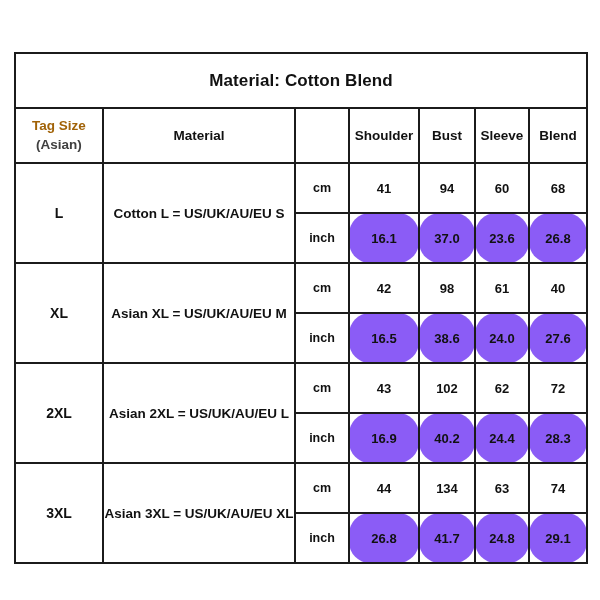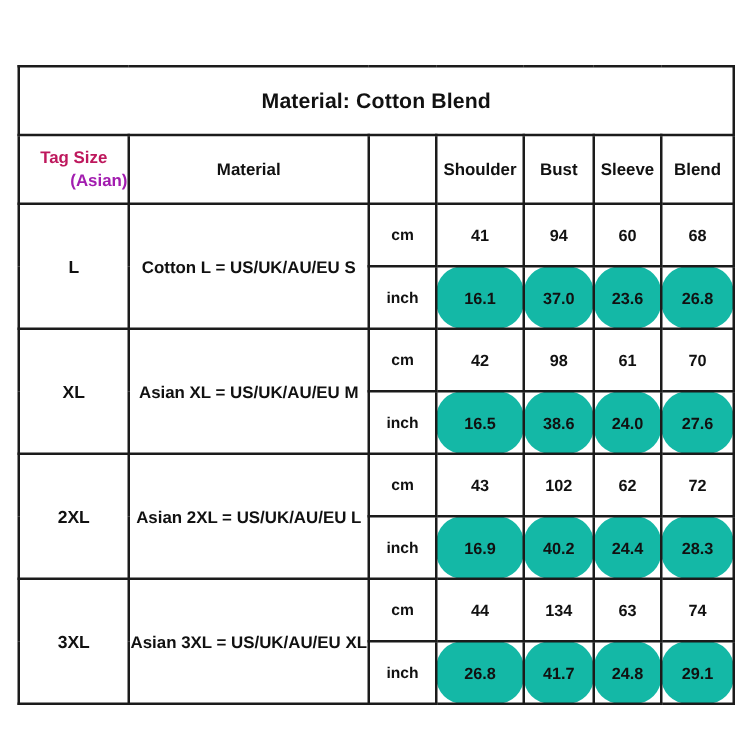--- a/index.html
+++ b/index.html
@@ -51,26 +51,25 @@
   
   td.head-cell {
     height: 53px;
     font-size: 13.5px;
   }
   td.head-tag {
     line-height: 1.35;
   }
   td.head-tag .tag-main {
     display: block;
-    color: #be185d;
+    color: #a16207;
   }
   td.head-tag .tag-sub {
     display: block;
-    color: #a21caf;
-    text-align: right;
+    color: #404040;
   }
   td.head-blank {
     font-size: 13.5px;
   }
 
   
   td.size-cell {
     font-size: 14px;
   }
   td.recommend-cell {
@@ -79,21 +78,21 @@
   }
   td.unit-cell {
     font-size: 12.5px;
     height: 48px;
   }
   td.value-cell {
     font-size: 13px;
     border-radius: 21px;
   }
   td.value-cell.shaded {
-    background: #14b8a6;
+    background: #8b5cf6;
   }
 
   
   col.c-tag      { width: 88px; }
   col.c-rec      { width: 192px; }
   col.c-unit     { width: 54px; }
   col.c-shoulder { width: 70px; }
   col.c-bust     { width: 56px; }
   col.c-sleeve   { width: 54px; }
   col.c-length   { width: 58px; }
@@ -148,21 +147,21 @@
         <td class="value-cell shaded">26.8</td>
       </tr>
 
       <tr>
         <td class="size-cell" rowspan="2">XL</td>
         <td class="recommend-cell" rowspan="2">Asian XL = US/UK/AU/EU M</td>
         <td class="unit-cell">cm</td>
         <td class="value-cell">42</td>
         <td class="value-cell">98</td>
         <td class="value-cell">61</td>
-        <td class="value-cell">70</td>
+        <td class="value-cell">40</td>
       </tr>
       <tr>
         <td class="unit-cell">inch</td>
         <td class="value-cell shaded">16.5</td>
         <td class="value-cell shaded">38.6</td>
         <td class="value-cell shaded">24.0</td>
         <td class="value-cell shaded">27.6</td>
       </tr>
 
       <tr>

